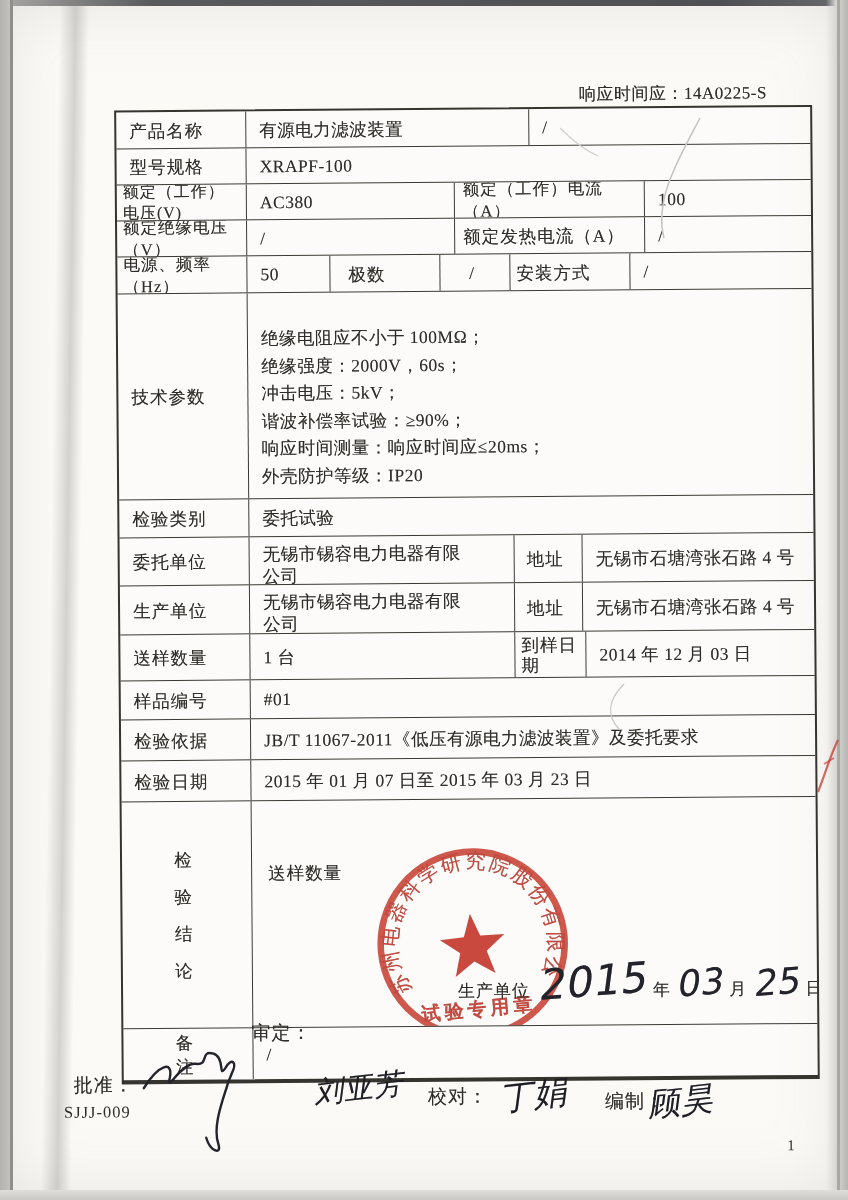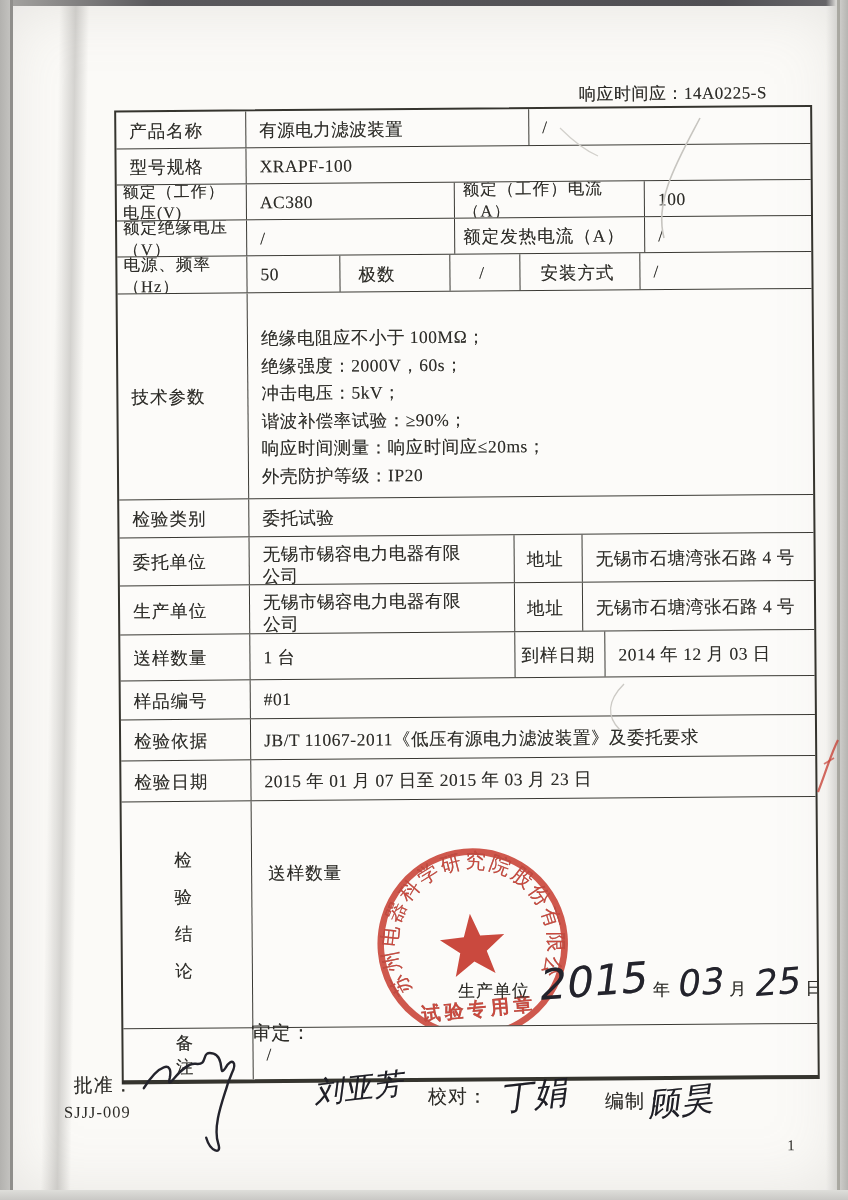--- a/index.html
+++ b/index.html
@@ -111,24 +111,24 @@
 
     <div class="row" style="height:35px">
       <div class="cell lab" style="width:129px;font-size:16.5px;padding-left:6px">额定绝缘电压（V）</div>
       <div class="cell" style="width:208px">/</div>
       <div class="cell lab" style="width:190px;padding-left:8px">额定发热电流（A）</div>
       <div class="cell" style="width:167px">/</div>
     </div>
 
     <div class="row" style="height:36px">
       <div class="cell lab" style="width:129px;font-size:16.5px;padding-left:6px">电源、频率（Hz）</div>
-      <div class="cell" style="width:93px">50</div>
+      <div class="cell" style="width:83px">50</div>
       <div class="cell lab" style="width:110px;padding-left:18px">极数</div>
       <div class="cell" style="width:70px;justify-content:center;padding-left:0">/</div>
-      <div class="cell lab" style="width:120px;padding-left:20px">安装方式</div>
+      <div class="cell lab" style="width:120px;padding-left:6px">安装方式</div>
       <div class="cell" style="width:172px">/</div>
     </div>
 
     <div class="row tech" style="height:205px">
       <div class="cell lab" style="width:129px">技术参数</div>
       <div class="cell top-align" style="width:565px;padding-top:32px">
         <div class="lines">
           <div>绝缘电阻应不小于 100MΩ；</div>
           <div>绝缘强度：2000V，60s；</div>
           <div>冲击电压：5kV；</div>
@@ -154,21 +154,21 @@
     <div class="row" style="height:48px">
       <div class="cell lab" style="width:129px">生产单位</div>
       <div class="cell wrapval" style="width:265px"><span class="inner">无锡市锡容电力电器有限公司</span></div>
       <div class="cell lab" style="width:68px;justify-content:center;padding-left:0">地址</div>
       <div class="cell" style="width:232px">无锡市石塘湾张石路 4 号</div>
     </div>
 
     <div class="row" style="height:45px">
       <div class="cell lab" style="width:129px">送样数量</div>
       <div class="cell" style="width:265px">1 台</div>
-      <div class="cell lab" style="width:90px;padding:2px 4px 2px 6px;line-height:20px">到样日期</div>
+      <div class="cell lab" style="width:71px;padding:2px 4px 2px 6px;line-height:20px">到样日期</div>
       <div class="cell" style="width:232px">2014 年 12 月 03 日</div>
     </div>
 
     <div class="row" style="height:38px">
       <div class="cell lab" style="width:129px">样品编号</div>
       <div class="cell" style="width:565px">#01</div>
     </div>
 
     <div class="row" style="height:40px">
       <div class="cell lab" style="width:129px">检验依据</div>

